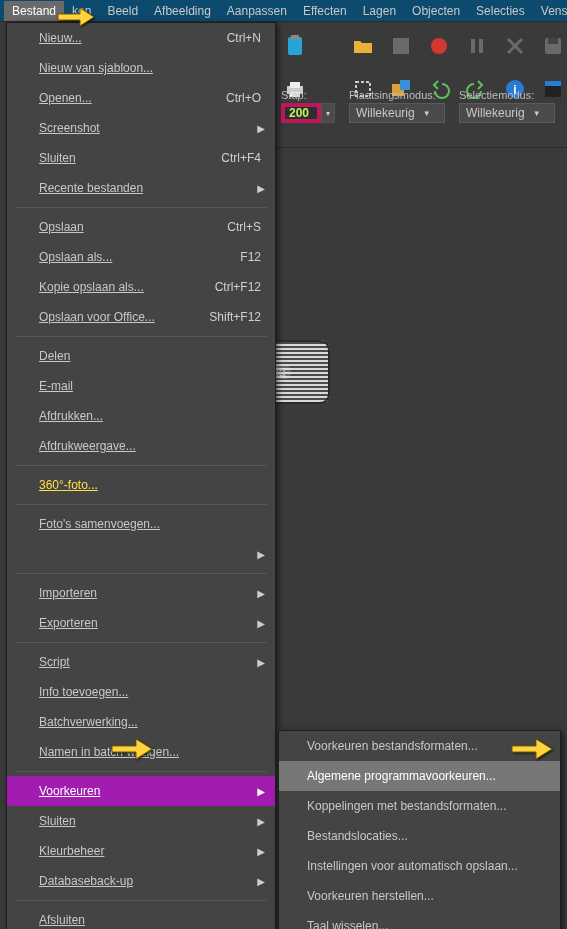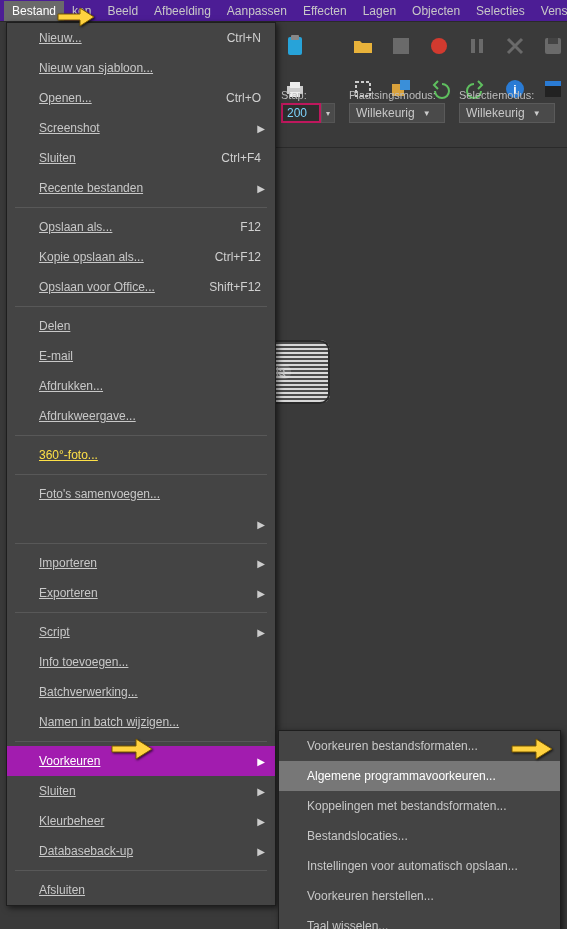--- a/index.html
+++ b/index.html
@@ -1,32 +1,32 @@
 <!DOCTYPE html>
 <html><head>
 <meta charset="utf-8">
 <style>
   * { box-sizing: border-box; margin: 0; padding: 0; font-family: "Segoe UI", Tahoma, sans-serif; font-size: 12px; color: #c8c8c8; }
   body { background: #3a3a3a; width: 567px; height: 929px; overflow: hidden; position: relative; }
 
   
-  .menubar { height: 22px; background: #4c1d95; display: flex; align-items: center; padding: 0 4px; gap: 0; border-bottom: 1px solid #2a2a2a; }
+  .menubar { height: 22px; background: #0c4a6e; display: flex; align-items: center; padding: 0 4px; gap: 0; border-bottom: 1px solid #2a2a2a; }
   .menubar .menuitem { padding: 3px 8px; cursor: default; }
   .menubar .menuitem.active { background: #6a6a6a; color: #fff; }
 
   
   .toolstrip1 { position:absolute; top: 22px; left:275px; right:0; height:48px; background:#3a3a3a; display:flex; align-items:center; gap:10px; padding-left:6px; }
   .toolstrip2 { position:absolute; top: 70px; left:275px; right:0; height:38px; background:#3a3a3a; display:flex; align-items:center; gap:10px; padding-left:6px; }
   .toolstrip3 { position:absolute; top:108px; left:275px; right:0; height:40px; background:#3a3a3a; display:flex; align-items:flex-end; gap:14px; padding:2px 6px 24px 6px; border-bottom:1px solid #2a2a2a; }
   .toolbtn { width:28px; height:28px; display:flex; align-items:center; justify-content:center; border-radius:2px; }
   .toolbtn svg{display:block}
   .optgroup { display:flex; flex-direction:column; gap:2px; }
   .optlabel { font-size:11px; color:#bdbdbd; }
   .spin { display:flex; align-items:center; }
-  .spin input { width:40px; height:20px; background:#2e2e2e; border:2px solid #be185d; color:#7dd3fc; padding:0 4px; }
+  .spin input { width:40px; height:20px; background:#2e2e2e; border:4px solid #be185d; color:#bef264; padding:0 4px;font-weight:bold; }
   .spin .spinbtn { width:14px; height:20px; background:#4a4a4a; border:1px solid #555; display:flex; align-items:center; justify-content:center; font-size:8px;}
   .dropdown { height:20px; background:#4a4a4a; border:1px solid #5a5a5a; display:flex; align-items:center; padding:0 6px; gap:8px; }
   .dropdown .chev { font-size:8px; color:#ccc; }
 
   
   .bigmenu {
     position:absolute; top:22px; left:6px; width:270px;
     background:#444; border:1px solid #1e1e1e; box-shadow:2px 2px 6px rgba(0,0,0,.6);
   }
   .bigmenu .row { display:flex; align-items:center; height:30px; padding:0 14px 0 32px; position:relative; cursor:default;}
@@ -217,20 +217,24 @@
     <div class="row">
       <span class="label">Sluiten</span>
       <span class="shortcut">Ctrl+F4</span>
     </div>
     <div class="row">
       <span class="label">Recente bestanden</span>
       <span class="chev">▶</span>
     </div>
     <div class="sep"></div>
     <div class="row">
+      <span class="label">Opslaan</span>
+      <span class="shortcut">Ctrl+S</span>
+    </div>
+    <div class="row">
       <span class="label">Opslaan als...</span>
       <span class="shortcut">F12</span>
     </div>
     <div class="row">
       <span class="label">Kopie opslaan als...</span>
       <span class="shortcut">Ctrl+F12</span>
     </div>
     <div class="row">
       <span class="label">Opslaan voor Office...</span>
       <span class="shortcut">Shift+F12</span>

